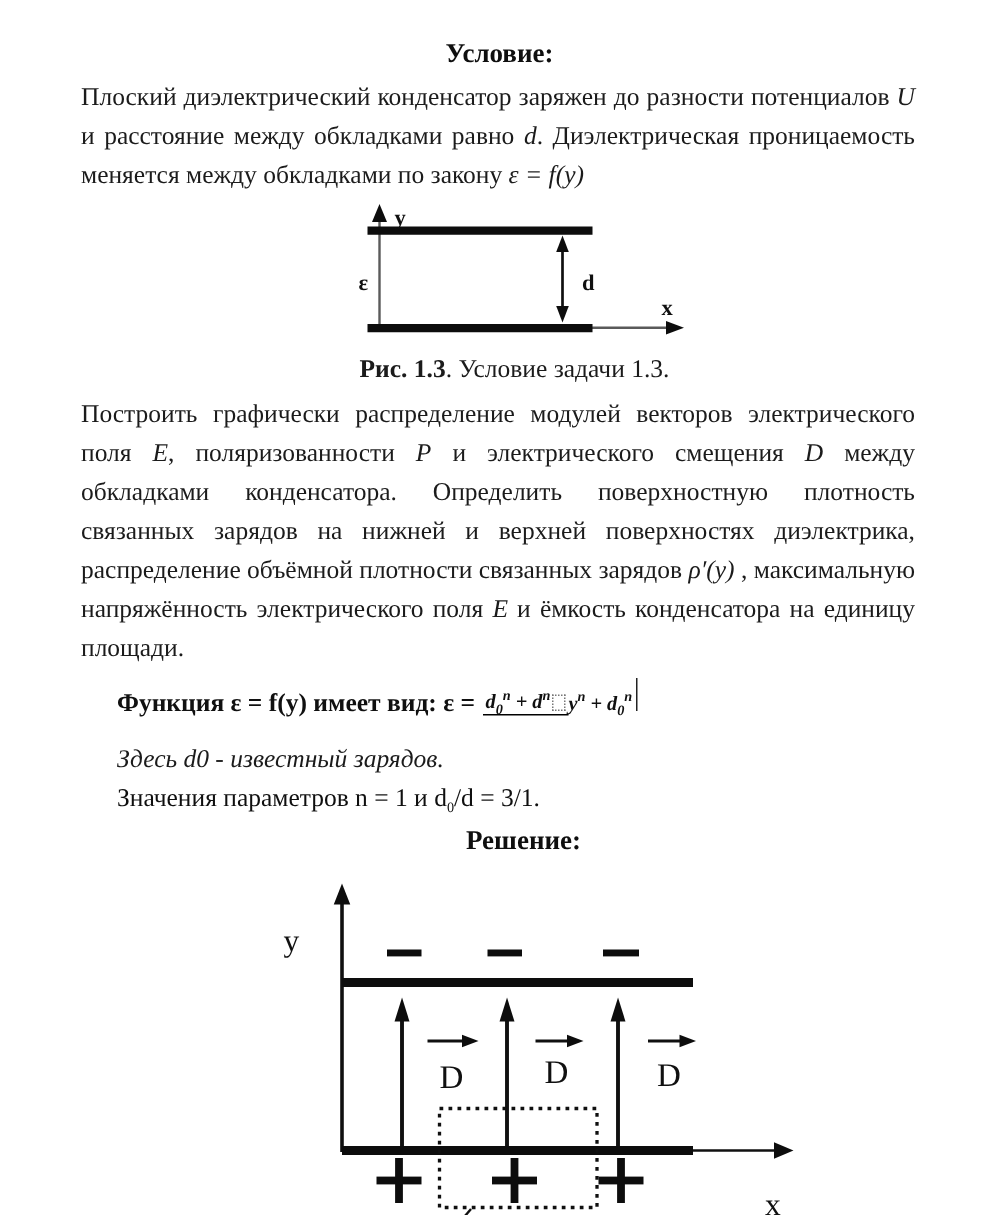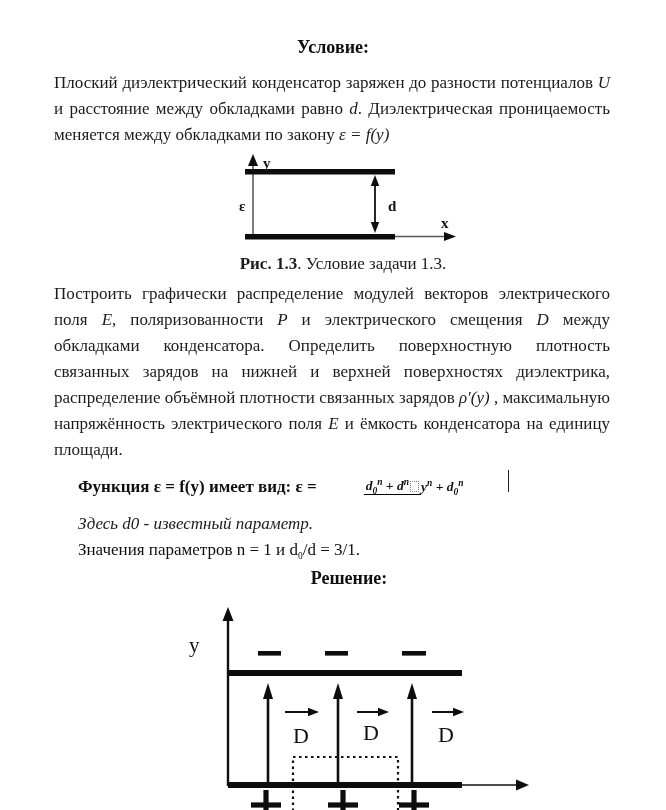--- a/index.html
+++ b/index.html
@@ -1,33 +1,33 @@
 <!DOCTYPE html>
 <html><head>
 <meta charset="utf-8">
 <style>
   html,body{margin:0;padding:0;}
   body{
     width:666px;height:810px;overflow:hidden;background:#ffffff;
     font-family:"Liberation Serif","DejaVu Serif",serif;color:#1b1b1b;
   }
   .page{padding-top:24px;}
-  .heading{font-size:18px;line-height:22px;font-weight:bold;text-align:center;margin:12px;color:#0f0f0f;}
+  .heading{font-size:18px;line-height:22px;font-weight:bold;text-align:center;margin:0;color:#0f0f0f;}
   .heading.solution{margin-top:6px;padding-left:32px;}
   .body-text{font-size:17px;line-height:26px;text-align:justify;margin:6px 56px 0 54px;}
   .body-text.second{margin-top:7px;}
   .caption{font-size:17px;line-height:21px;text-align:center;margin:0;}
   .fig{display:block;margin:5px 0 0 0;}
   .fig2{display:block;margin:15px 0 0 0;}
   .bd{font-weight:bold;margin-left:20px;}
   .it{font-style:italic;}
   sub,sup{font-size:9.5px;line-height:0;}
   .formula-line{
     font-size:17px;font-weight:bold;margin:6px 0 0 78px;height:36px;
-    display:flex;align-items:center;color:#101010;gap:42px;
+    display:flex;align-items:center;color:#101010;
   }
   .frac{
     display:inline-flex;flex-direction:row;align-items:center;
     font-size:13.5px;font-style:italic;line-height:1.1;margin-left:5px;font-weight:bold;
   }
   .frac .num{border-bottom:1.4px solid #000;padding:0 2px 1px;white-space:nowrap;}
   .frac .den{padding-top:1px;white-space:nowrap;font-style:italic;}
   .ph-box{
     display:inline-block;width:7px;height:9px;border:1px dotted #777;
     margin-left:1px;transform:translateY(2px);
@@ -76,21 +76,21 @@
 
   <div class="formula-line">
     <span><span>Функция ε = f(y) имеет вид: ε =</span></span>
     <span class="frac">
       <span class="num"><span><span>d</span><sub>0</sub><sup>n</sup><span> + d</span><sup>n</sup></span><span class="ph-box"></span></span>
       <span class="den"><span>y</span><sup>n</sup><span> + d</span><sub>0</sub><sup>n</sup></span>
     </span>
     <span class="caret"></span>
   </div>
 
-  <p class="note"><span class="it">Здесь d0 - известный параметр.</span></p>
+  <p class="note"><span class="it">Здесь d0 - известный зарядов.</span></p>
 
   <p class="params"><span>Значения параметров n = 1 и d</span><sub>0</sub><span>/d = 3/1.</span></p>
 
   <h2 class="heading solution">Решение:</h2>
 
   <svg class="fig2" width="666" height="250" viewBox="0 0 666 250">
 
     <line x1="228" y1="181" x2="519" y2="181" stroke="#101010" stroke-width="1.6"></line>
     <polygon points="529,181 516,175.5 516,186.5" fill="#0d0d0d"></polygon>
 

